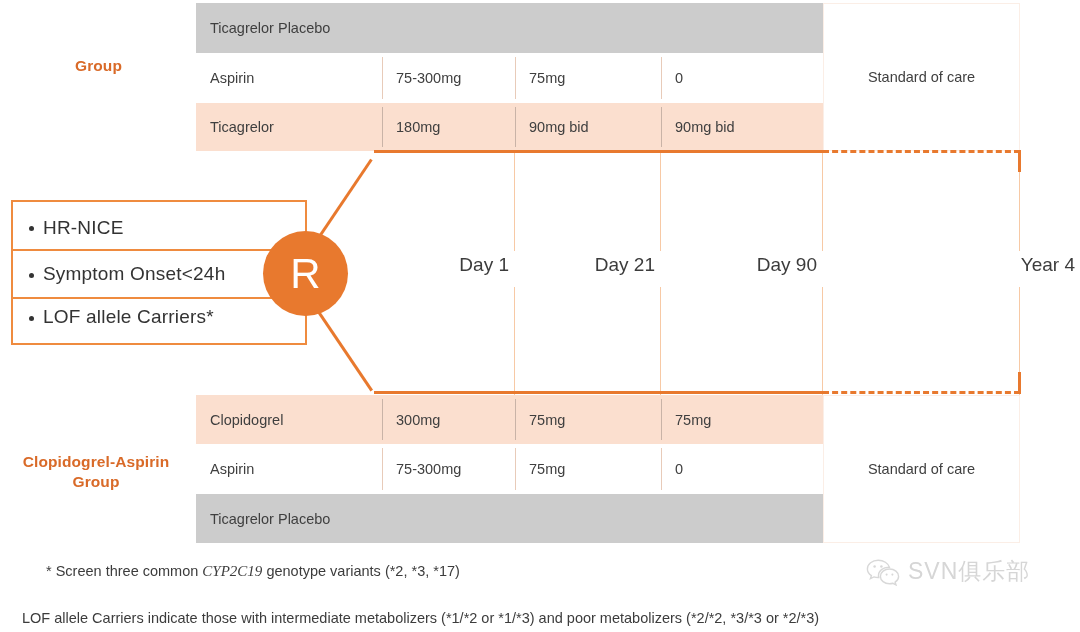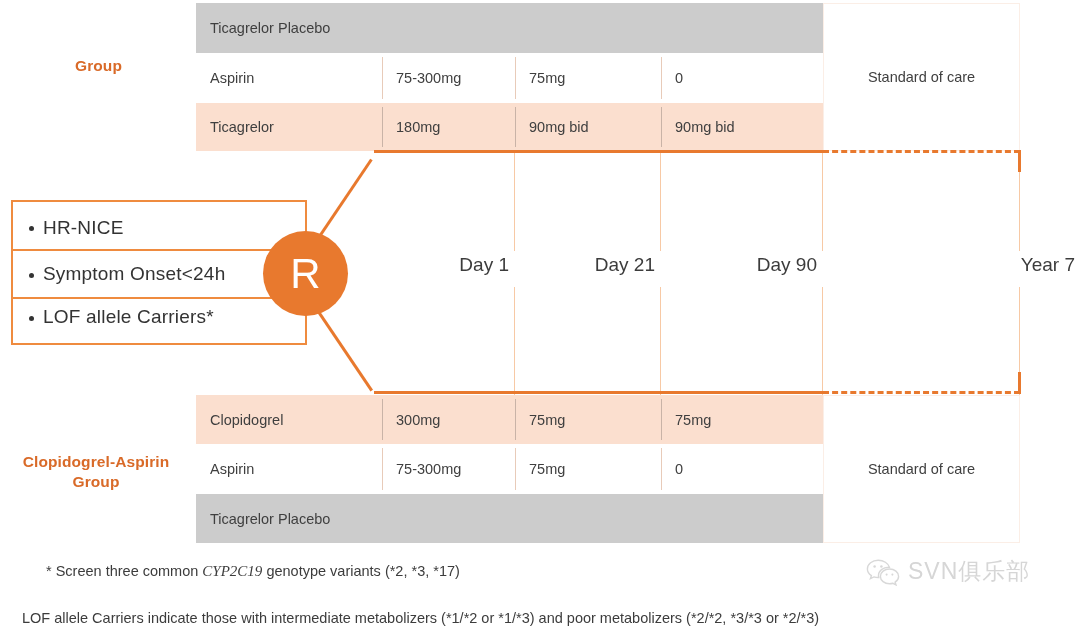--- a/index.html
+++ b/index.html
@@ -222,21 +222,21 @@
 
   <div class="tl-line" style="left:822px;top:151px;height:100px;"></div>
   <div class="tl-line" style="left:822px;top:287px;height:108px;"></div>
 
   <div class="tl-line" style="left:1019px;top:151px;height:100px;"></div>
   <div class="tl-line" style="left:1019px;top:287px;height:108px;"></div>
 
   <div class="tl-label" style="left:404px;top:254px;width:105px;">Day 1</div>
   <div class="tl-label" style="left:550px;top:254px;width:105px;">Day 21</div>
   <div class="tl-label" style="left:712px;top:254px;width:105px;">Day 90</div>
-  <div class="tl-label" style="left:970px;top:254px;width:105px;">Year 7</div>
+  <div class="tl-label" style="left:970px;top:254px;width:105px;">Year 4</div>
 
   <div class="arm-solid" style="left:374px;top:150px;width:449px;"></div>
   <div class="arm-dashed" style="left:823px;top:150px;width:197px;"></div>
   <div class="arm-end" style="left:1018px;top:150px;height:22px;"></div>
 
   <div class="arm-solid" style="left:374px;top:391px;width:449px;"></div>
   <div class="arm-dashed" style="left:823px;top:391px;width:197px;"></div>
   <div class="arm-end" style="left:1018px;top:372px;height:22px;"></div>
 
   <div class="diag" style="left:300px;top:264px;width:128px;transform:rotate(-56deg);"></div>

